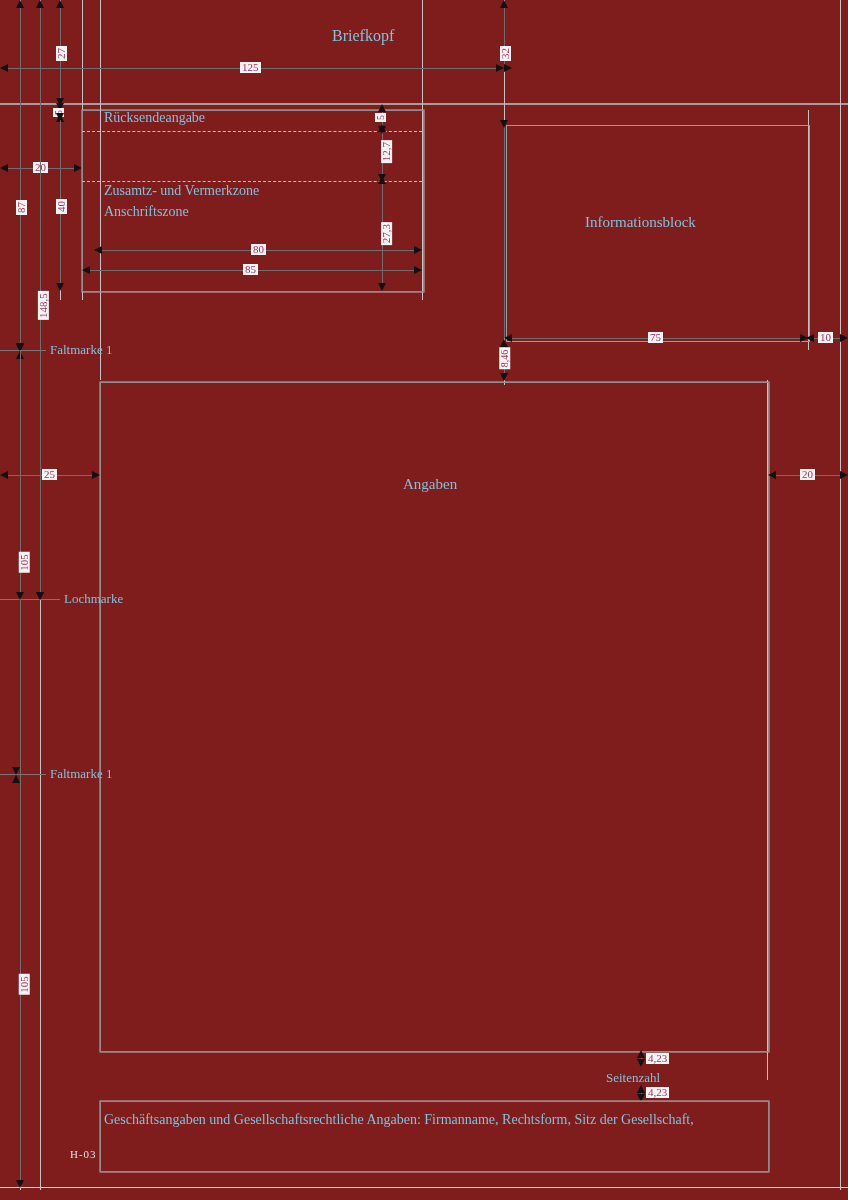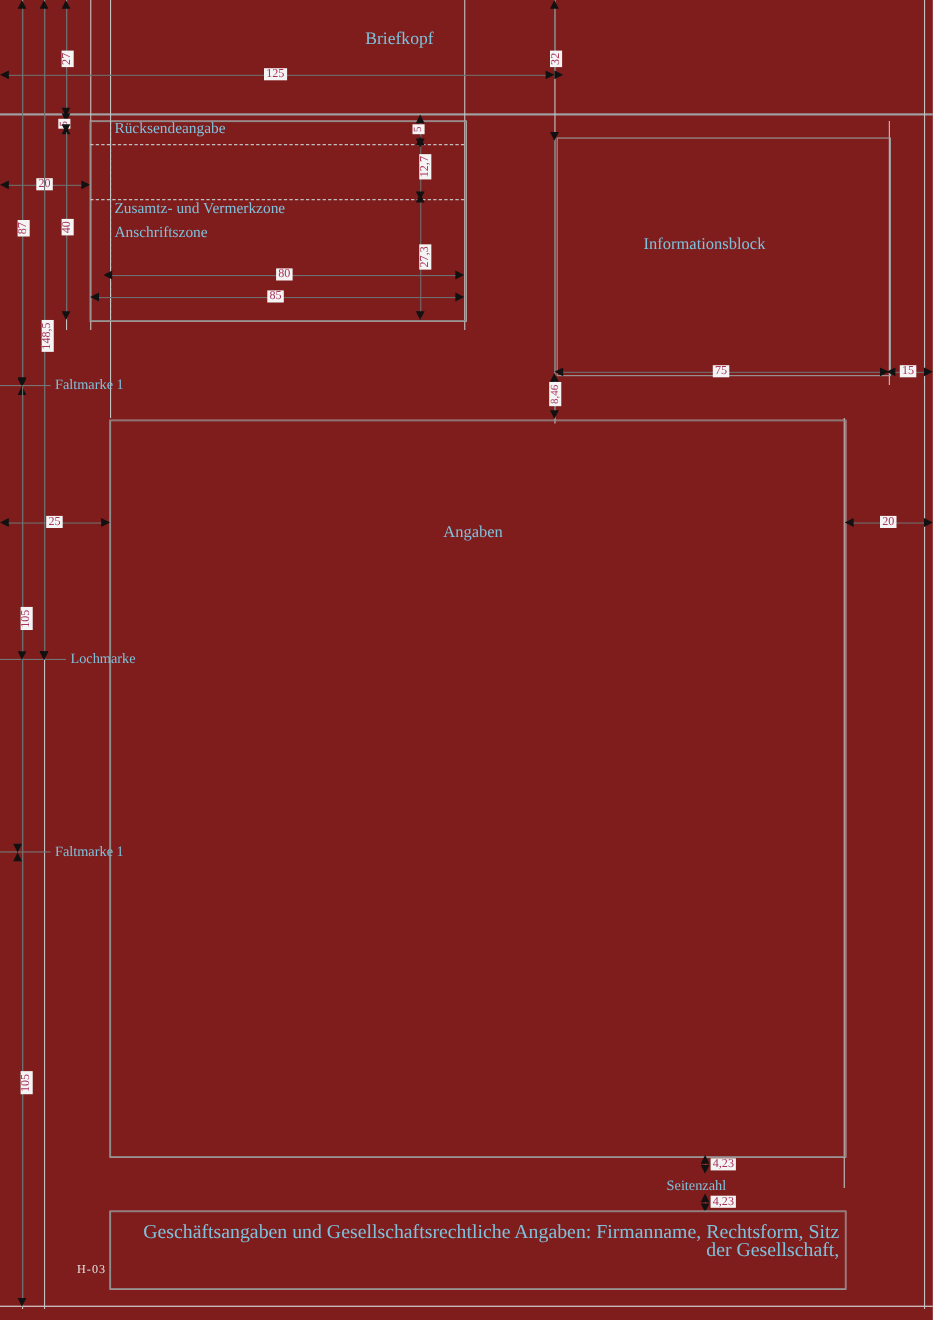--- a/index.html
+++ b/index.html
@@ -56,21 +56,21 @@
 
   .marker-line{position:absolute;height:0;border-top:1px solid #767676;}
 
   .watermark{
     position:absolute;color:#e2e2e2;font-size:11px;
     font-family:"Liberation Serif", serif;letter-spacing:1px;margin-left:32px;
   }
   .footer-text{
     position:absolute;color:#7fc0db;
     font-family:"Liberation Serif", serif;
-    font-size:18px;line-height:17px;text-align:right;
+    font-size:14px;line-height:17px;text-align:left;
   }
   .pagebound{position:absolute;height:0;border-top:1px solid #dcdcdc;}
 </style>
 </head>
 <body>
 
 <div id="page">
 
   <div class="pagebound" style="left:0;top:1187px;width:848px;"></div>
   <div class="hline" style="left:0;top:103px;width:848px;border-top:2px solid #a0a0a0;"></div>
@@ -171,21 +171,21 @@
   <div class="arr arr-d" style="left:500px;top:120px;"></div>
 
   <div class="dimline-h" style="left:510px;top:338px;width:296px;"></div>
   <div class="arr arr-l" style="left:504px;top:334px;"></div>
   <div class="arr arr-r" style="left:800px;top:334px;"></div>
   <div class="dimnum" style="left:648px;top:332px;">75</div>
 
   <div class="dimline-h" style="left:812px;top:338px;width:30px;"></div>
   <div class="arr arr-l" style="left:806px;top:334px;"></div>
   <div class="arr arr-r" style="left:840px;top:334px;"></div>
-  <div class="dimnum" style="left:818px;top:332px;">15</div>
+  <div class="dimnum" style="left:818px;top:332px;">10</div>
 
   <div class="dimline-v" style="left:504px;top:344px;height:36px;"></div>
   <div class="arr arr-u" style="left:500px;top:339px;"></div>
   <div class="arr arr-d" style="left:500px;top:373px;"></div>
   <div class="dimnum vert" style="left:494px;top:353px;font-size:10px;">8,46</div>
 
   <div class="marker-line" style="left:0;top:350px;width:46px;"></div>
   <div class="arr arr-d" style="left:16px;top:343px;"></div>
   <div class="arr arr-u" style="left:16px;top:351px;"></div>
   <div class="zone-label" style="left:50px;top:342px;font-size:13px;">Faltmarke 1</div>

